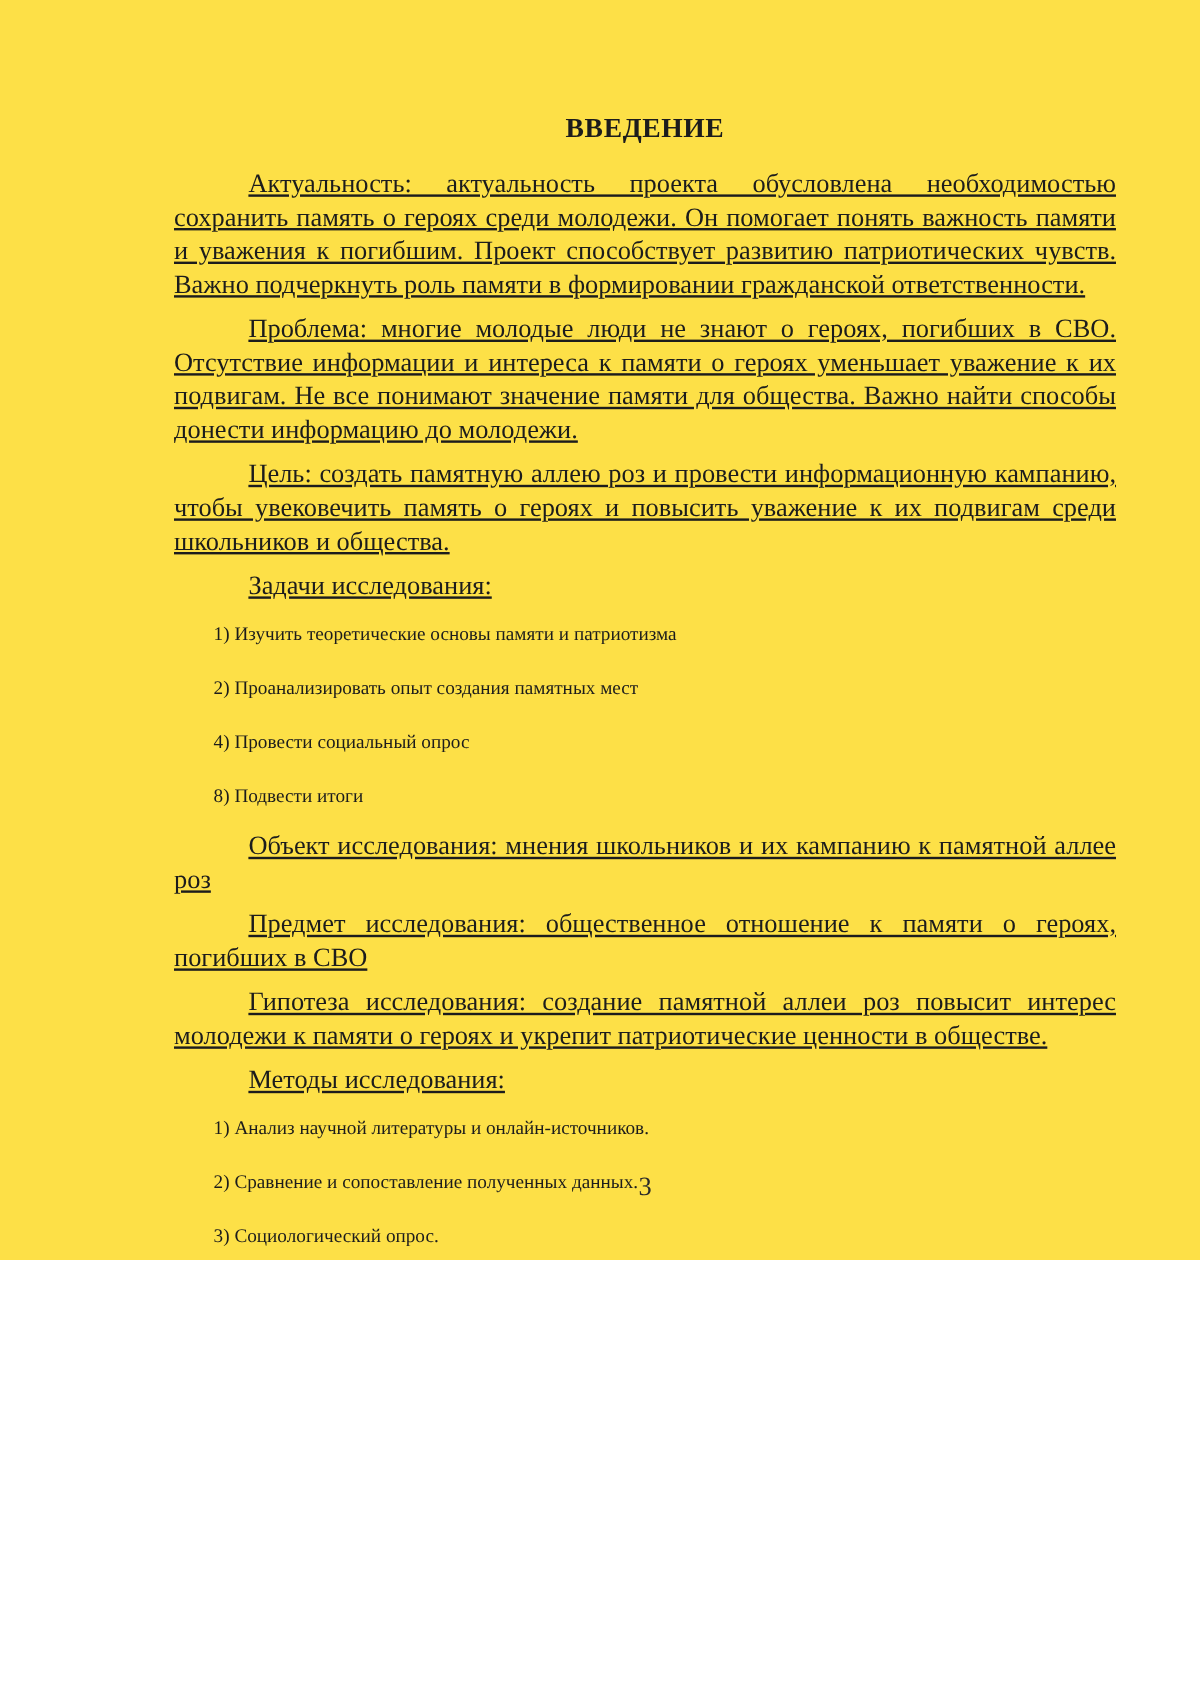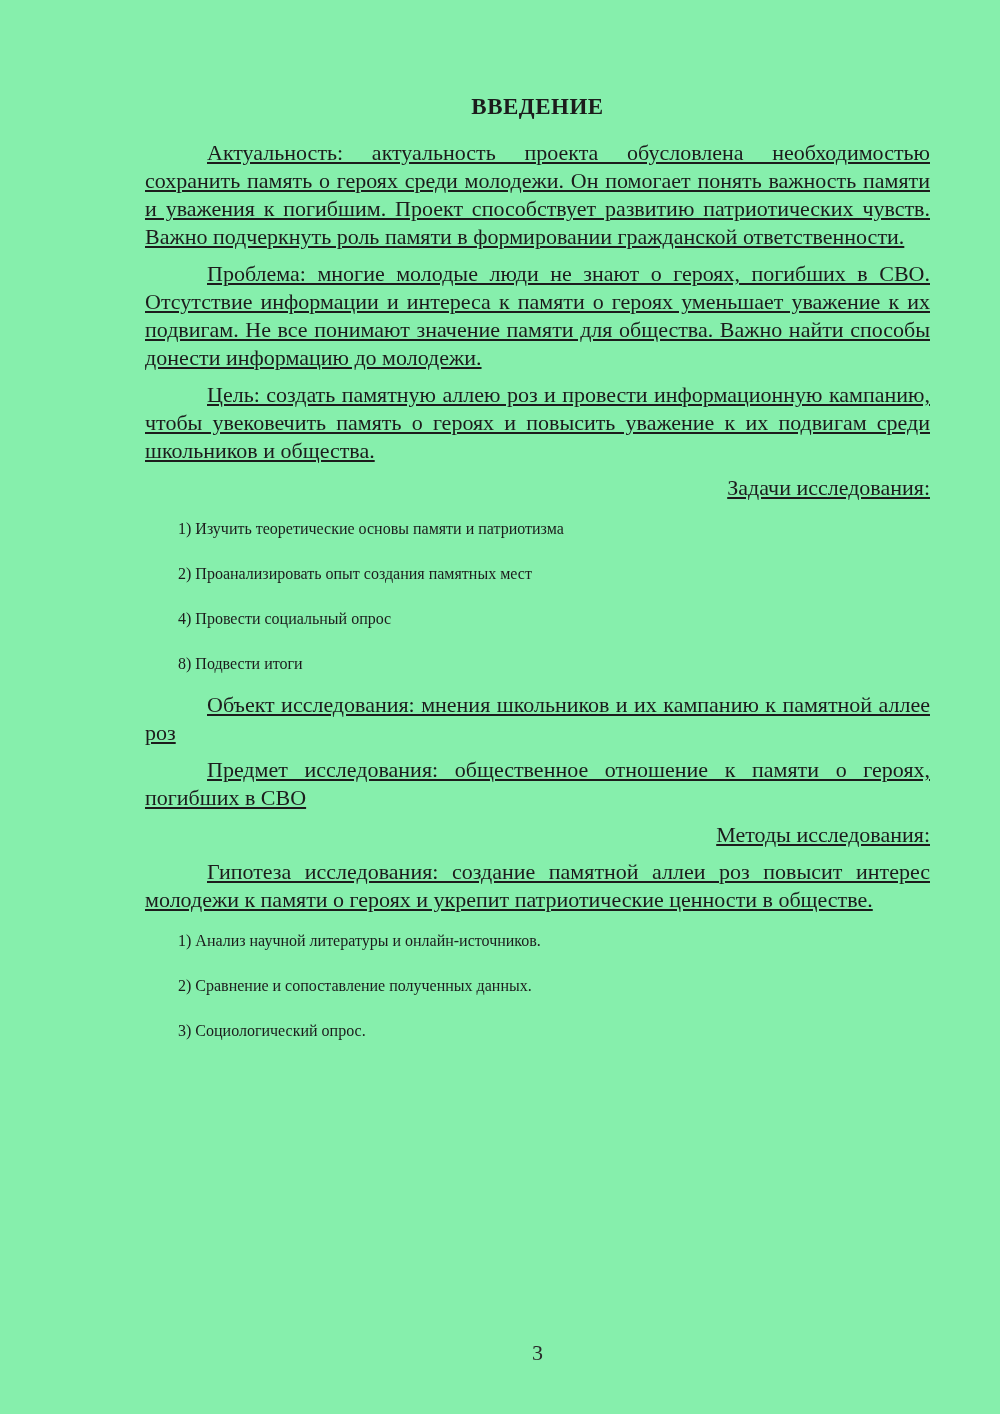--- a/index.html
+++ b/index.html
@@ -3,22 +3,22 @@
   <meta charset="utf-8">
   <style>
     html, body {
       margin: 0;
       padding: 0;
       background: #ffffff;
     }
     .page {
       position: relative;
       width: 1000px;
-      height: 1414px;
-      background: #86efac;
+      height: 1050px;
+      background: #fde047;
       font-family: "Liberation Serif", "DejaVu Serif", serif;
       color: #1c1c1c;
       overflow: hidden;
       box-sizing: border-box;
     }
     .content {
       position: absolute;
       left: 145px;
       top: 88px;
       width: 785px;
@@ -33,21 +33,21 @@
     }
     .para {
       font-size: 22px;
       line-height: 28px;
       text-align: justify;
       text-indent: 62px;
       margin: 0 0 9px 0;
       text-decoration: underline;
     }
     .para.heading-line {
-      text-align: right;
+      text-align: left;
     }
     .list-item {
       font-size: 16px;
       line-height: 36.5px;
       text-align: left;
       padding-left: 33px;
       margin: 0 0 8.5px 0;
     }
     .page-number {
       position: absolute;
@@ -77,23 +77,23 @@
 
     <p class="list-item">1) Изучить теоретические основы памяти и патриотизма</p>
     <p class="list-item">2) Проанализировать опыт создания памятных мест</p>
     <p class="list-item">4) Провести социальный опрос</p>
     <p class="list-item">8) Подвести итоги</p>
 
     <p class="para">Объект исследования: мнения школьников и их кампанию к памятной аллее роз</p>
 
     <p class="para">Предмет исследования: общественное отношение к памяти о героях, погибших в СВО</p>
 
+    <p class="para">Гипотеза исследования: создание памятной аллеи роз повысит интерес молодежи к памяти о героях и укрепит патриотические ценности в обществе.</p>
+
     <p class="para heading-line">Методы исследования:</p>
-
-    <p class="para">Гипотеза исследования: создание памятной аллеи роз повысит интерес молодежи к памяти о героях и укрепит патриотические ценности в обществе.</p>
 
     <p class="list-item">1) Анализ научной литературы и онлайн-источников.</p>
     <p class="list-item">2) Сравнение и сопоставление полученных данных.</p>
     <p class="list-item">3) Социологический опрос.</p>
 
   </div>
 
   <div class="page-number">3</div>
 </div>
 

